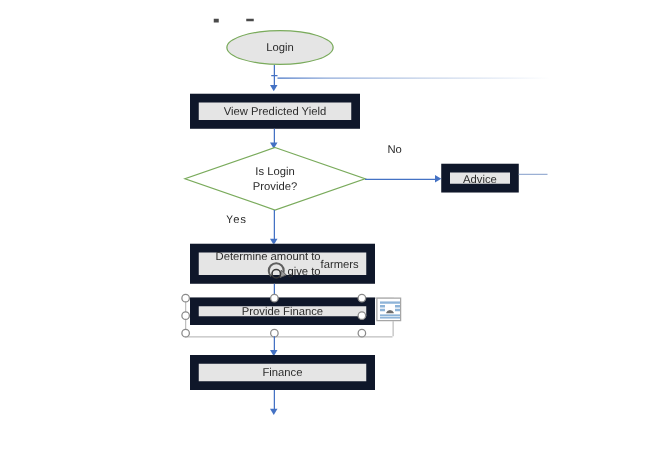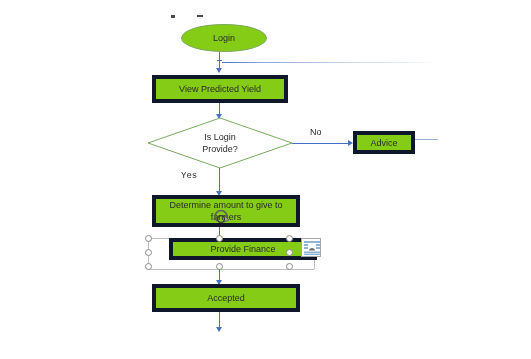--- a/index.html
+++ b/index.html
@@ -18,29 +18,29 @@
     overflow: hidden;
   }
   .node {
     position: absolute;
     box-sizing: border-box;
     display: flex;
     align-items: center;
     justify-content: center;
     text-align: right;
     color: #2b2b2b;
-    background: #84cc16;
+    background: #e5e5e5;
   }
   .terminator {
     border: 1px solid #7aab5c;
     border-radius: 50%;
     font-size: 9px;
   }
   .process {
-    border: 4px solid #0f172a;
+    border: 7px solid #0f172a;
     font-size: 9px;
     line-height: 12px;
     padding: 0 6px;
   }
   .decision-wrap {
     position: absolute;
   }
   .decision-wrap svg {
     position: absolute;
     left: 0;
@@ -168,53 +168,53 @@
       <polygon points="72,0 144,25 72,50 0,25" fill="#ffffff" stroke="#7aab5c" stroke-width="1"></polygon>
     </svg>
     <div class="decision-label">
       <span>Is Login</span>
       <span>Provide?</span>
     </div>
   </div>
 
   <div class="conn conn-h" style="left:292px; top:143px; width:56px; height:1px;"></div>
   <div class="arrow-right" style="left:348px; top:140px;"></div>
-  <div class="edge-label" style="left:310px; top:127px;">No</div>
+  <div class="edge-label" style="left:310px; top:114px;">No</div>
 
   <div class="node process" style="left:353px; top:131px; width:62px; height:23px;">
     <span>Advice</span>
   </div>
 
   <div class="stub-line" style="left:415px; top:139px; width:23px;"></div>
 
   <div class="conn conn-v" style="left:219px; top:168px; width:1px; height:24px;"></div>
   <div class="arrow-down" style="left:216px; top:191px;"></div>
   <div class="edge-label" style="left:181px; top:171px;font-family:Liberation Mono, monospace;">Yes</div>
 
-  <div class="node process" style="left:152px; top:195px; width:148px; height:32px; flex-direction:column;">
+  <div class="node process" style="left:152px; top:195px; width:148px; height:32px; ">
     <span>Determine amount to give to</span>
     <span>farmers</span>
   </div>
 
   <div class="rot-cursor" style="left:211px; top:208px;">
     <svg width="22" height="22" viewBox="0 0 22 22">
       <path d="M6 13 A6 6 0 1 1 14 13" fill="none" stroke="#5f5f5f" stroke-width="1.6"></path>
       <path d="M14 8 L18 12 L13 14 Z" fill="#9a9a9a" stroke="#5f5f5f" stroke-width="0.8"></path>
       <circle cx="10" cy="11" r="3.4" fill="none" stroke="#3b3b3b" stroke-width="1.3"></circle>
     </svg>
   </div>
 
   <div class="conn conn-v" style="left:219px; top:227px; width:1px; height:9px;"></div>
 
   <div class="sel-edge sel-edge-h" style="left:148px; top:238px; width:166px;"></div>
   <div class="sel-edge sel-edge-h" style="left:148px; top:269px; width:166px;"></div>
   <div class="sel-edge sel-edge-v" style="left:148px; top:238px; height:31px;"></div>
   <div class="sel-edge sel-edge-v" style="left:314px; top:238px; height:31px;"></div>
 
-  <div class="node process" style="left:152px; top:238px; width:148px; height:22px;margin-left:17px;">
+  <div class="node process" style="left:152px; top:238px; width:148px; height:22px;">
     <span>Provide Finance</span>
   </div>
 
   <div class="sel-handle" style="left:145px; top:235px;"></div>
   <div class="sel-handle" style="left:216px; top:235px;"></div>
   <div class="sel-handle" style="left:286px; top:235px;"></div>
   <div class="sel-handle" style="left:145px; top:249px;"></div>
   <div class="sel-handle" style="left:286px; top:249px;"></div>
   <div class="sel-handle" style="left:145px; top:263px;"></div>
   <div class="sel-handle" style="left:216px; top:263px;"></div>
@@ -230,20 +230,20 @@
       <path d="M5 9 A3.2 3.2 0 0 1 11 9 L11 9.6 L5 9.6 Z" fill="#6e6e6e"></path>
       <rect x="0" y="10.5" width="16" height="1.6" fill="#8eb4d8"></rect>
       <rect x="0" y="12.6" width="16" height="1.4" fill="#8eb4d8"></rect>
     </svg>
   </div>
 
   <div class="conn conn-v" style="left:219px; top:269px; width:1px; height:12px;"></div>
   <div class="arrow-down" style="left:216px; top:280px;"></div>
 
   <div class="node process" style="left:152px; top:284px; width:148px; height:28px;">
-    <span>Accepted</span>
+    <span>Finance</span>
   </div>
 
   <div class="conn conn-v" style="left:219px; top:312px; width:1px; height:16px;"></div>
   <div class="arrow-down" style="left:216px; top:327px;"></div>
 
 
 </div>
 
 </body></html>

